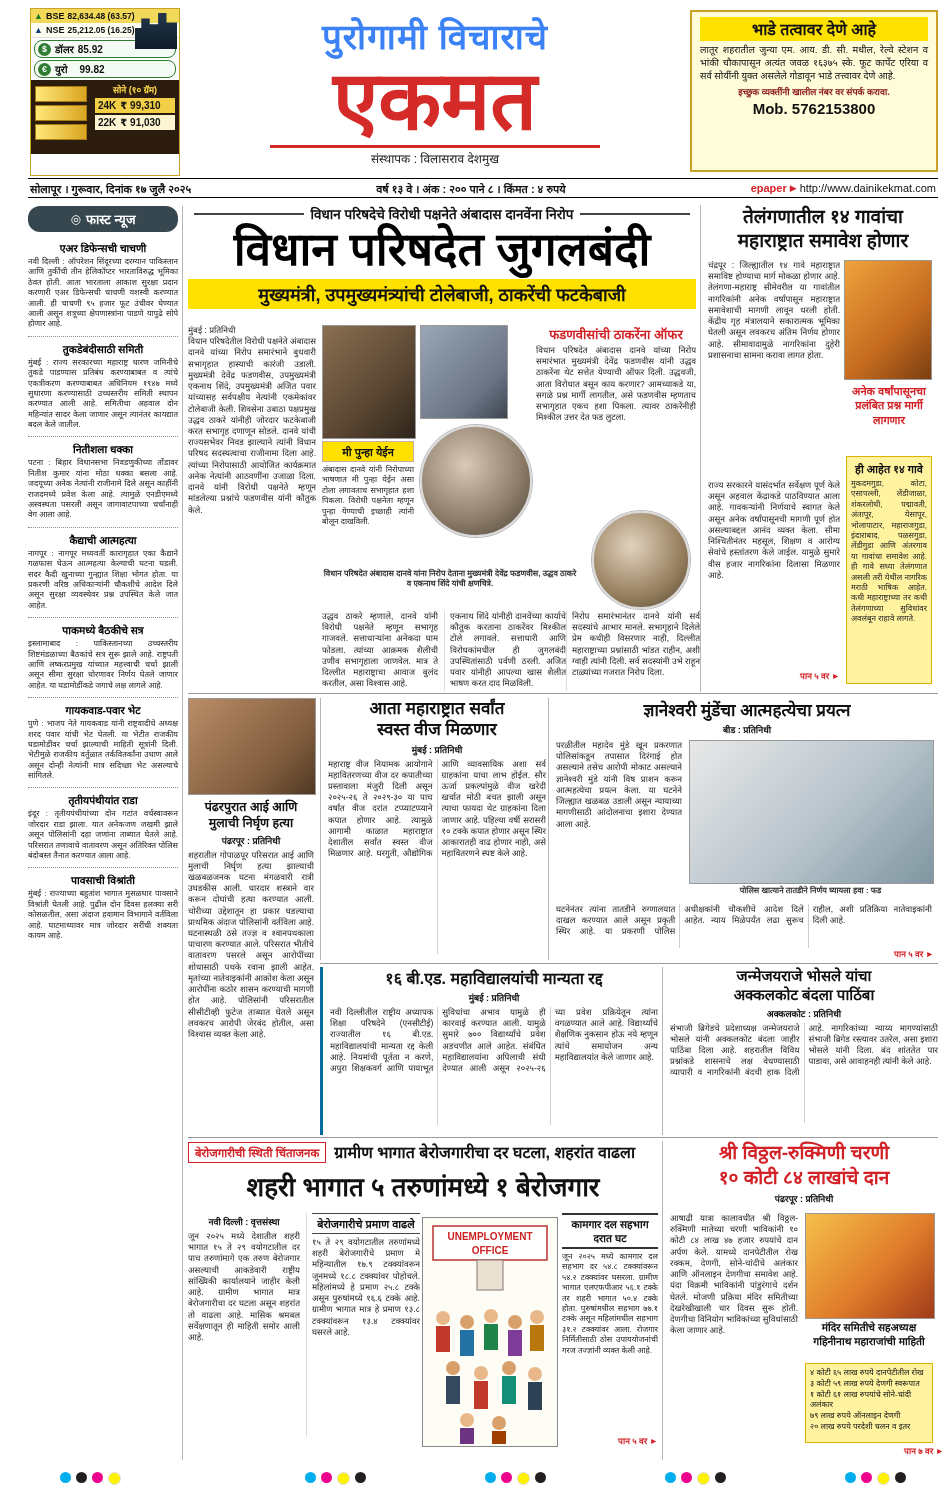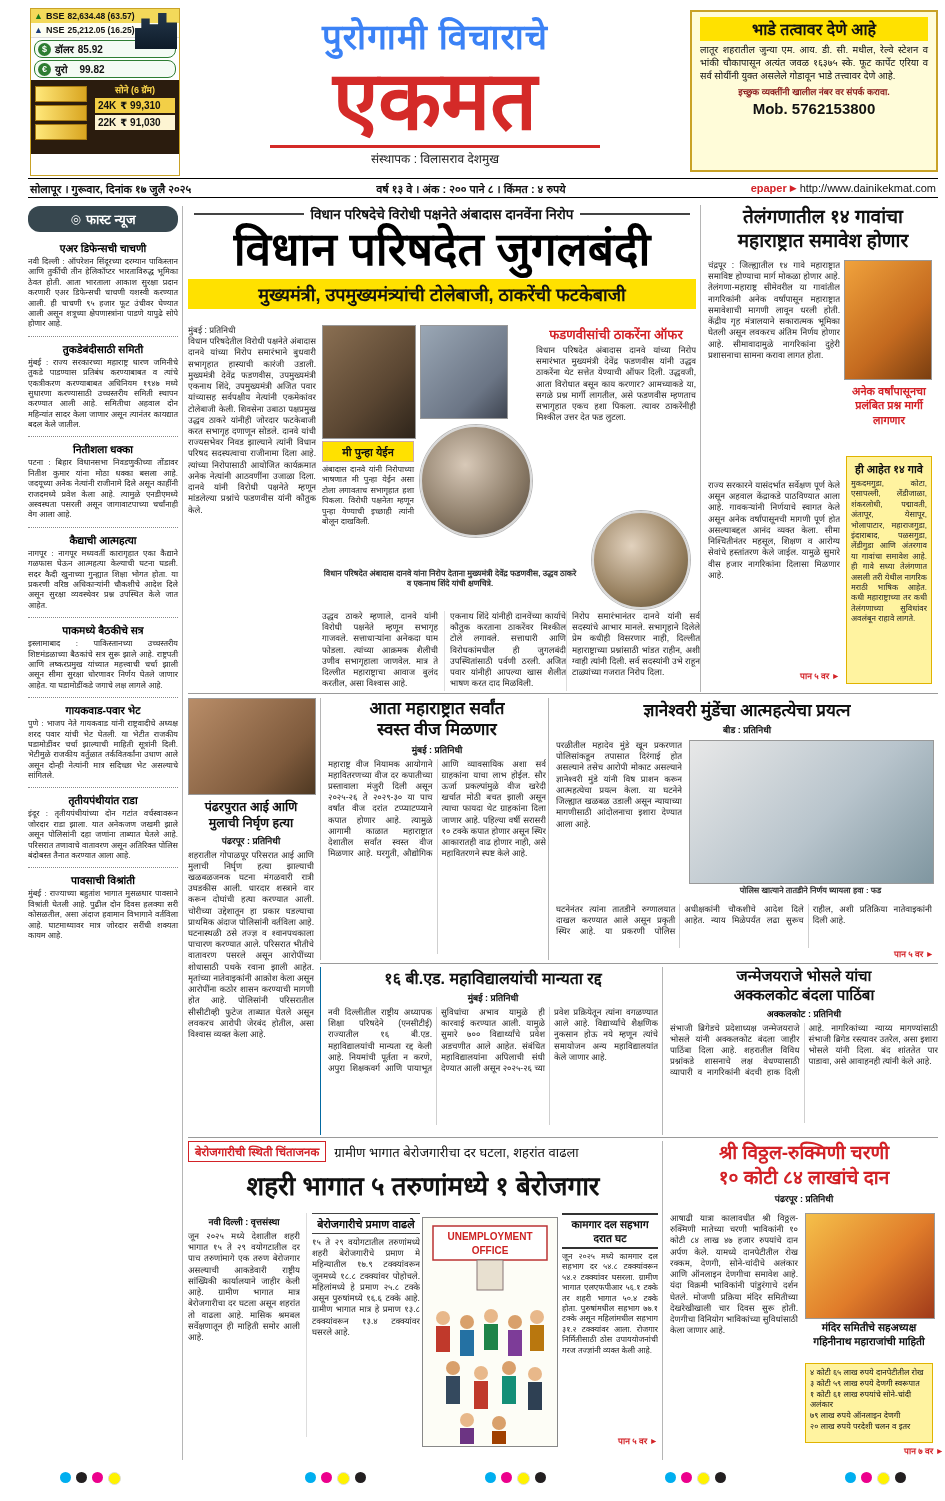--- a/index.html
+++ b/index.html
@@ -57,21 +57,21 @@
       <span style="margin-right:12px;">युरो</span>
       <span>99.82</span>
     </div>
     <div style="display:flex;height:74px;background:#2b1c0e;margin-top:2px;">
       <div style="width:52px;padding:6px 4px;">
         <div style="height:14px;background:linear-gradient(90deg,#ffe87a,#d9a520);border:1px solid #a87b10;margin-bottom:3px;"></div>
         <div style="height:14px;background:linear-gradient(90deg,#ffe87a,#d9a520);border:1px solid #a87b10;margin-bottom:3px;"></div>
         <div style="height:14px;background:linear-gradient(90deg,#ffe87a,#d9a520);border:1px solid #a87b10;"></div>
       </div>
       <div style="flex:1;padding:3px 4px;">
-        <div style="color:#ffd94d;font-size:9px;font-weight:bold;text-align:center;margin-bottom:2px;">सोने (6 ग्रॅम)</div>
+        <div style="color:#ffd94d;font-size:9px;font-weight:bold;text-align:center;margin-bottom:2px;">सोने (१० ग्रॅम)</div>
         <div style="display:flex;background:#f3cf47;color:#111;font-weight:bold;font-size:10px;padding:2px 3px;margin-bottom:2px;">
           <span style="margin-right:4px;">24K</span>
           <span>₹ 99,310</span>
         </div>
         <div style="display:flex;background:#fdf4d2;color:#111;font-weight:bold;font-size:10px;padding:2px 3px;">
           <span style="margin-right:4px;">22K</span>
           <span>₹ 91,030</span>
         </div>
       </div>
     </div>
@@ -227,41 +227,41 @@
     <div class="abs photo" style="left:140px;top:42px;width:243px;height:142px;background:linear-gradient(135deg,#e8e8e8,#b8c4cc 55%,#7f96a0);border:1px solid #999;"></div>
     <div class="abs capline" style="left:140px;top:188px;width:243px;">पोलिस खात्याने तातडीने निर्णय घ्यायला हवा : फड</div>
     <div class="abs news" style="left:7px;top:206px;width:376px;height:44px;overflow:hidden;column-count:3;column-gap:9px;column-rule:1px solid #cfcfcf;">घटनेनंतर त्यांना तातडीने रुग्णालयात दाखल करण्यात आले असून प्रकृती स्थिर आहे. या प्रकरणी पोलिस अधीक्षकांनी चौकशीचे आदेश दिले आहेत. न्याय मिळेपर्यंत लढा सुरूच राहील, अशी प्रतिक्रिया नातेवाइकांनी दिली आहे.</div>
     <div class="abs more" style="right:4px;top:250px;">
       <span>पान ५ वर</span> <span>►</span>
     </div>
   </div>
 
   <div class="abs hrule" style="left:320px;top:963px;width:618px;"></div>
 
-  <div class="abs" style="left:320px;top:967px;width:338px;height:168px;border-left:1px solid #0369a1;padding-left:7px;box-sizing:border-box;">
+  <div class="abs" style="left:320px;top:967px;width:338px;height:168px;border-left:3px solid #0369a1;padding-left:7px;box-sizing:border-box;">
     <div style="font-size:16px;font-weight:bold;text-align:center;">१६ बी.एड. महाविद्यालयांची मान्यता रद्द</div>
     <div class="byline">मुंबई : प्रतिनिधी</div>
     <div class="news cols3" style="height:118px;overflow:hidden;">नवी दिल्लीतील राष्ट्रीय अध्यापक शिक्षा परिषदेने (एनसीटीई) राज्यातील १६ बी.एड. महाविद्यालयांची मान्यता रद्द केली आहे. नियमांची पूर्तता न करणे, अपुरा शिक्षकवर्ग आणि पायाभूत सुविधांचा अभाव यामुळे ही कारवाई करण्यात आली. यामुळे सुमारे ७०० विद्यार्थ्यांचे प्रवेश अडचणीत आले आहेत. संबंधित महाविद्यालयांना अपिलाची संधी देण्यात आली असून २०२५-२६ च्या प्रवेश प्रक्रियेतून त्यांना वगळण्यात आले आहे. विद्यार्थ्यांचे शैक्षणिक नुकसान होऊ नये म्हणून त्यांचे समायोजन अन्य महाविद्यालयांत केले जाणार आहे.</div>
   </div>
 
   <div class="abs" style="left:662px;top:967px;width:276px;height:168px;border-left:1px solid #b5b5b5;padding-left:7px;box-sizing:border-box;">
     <div style="font-size:15px;font-weight:bold;text-align:center;line-height:1.25;">
       <div>जन्मेजयराजे भोसले यांचा</div>
       <div>अक्कलकोट बंदला पाठिंबा</div>
     </div>
     <div class="byline">अक्कलकोट : प्रतिनिधी</div>
     <div class="news cols2" style="height:100px;overflow:hidden;">संभाजी ब्रिगेडचे प्रदेशाध्यक्ष जन्मेजयराजे भोसले यांनी अक्कलकोट बंदला जाहीर पाठिंबा दिला आहे. शहरातील विविध प्रश्नांकडे शासनाचे लक्ष वेधण्यासाठी व्यापारी व नागरिकांनी बंदची हाक दिली आहे. नागरिकांच्या न्याय्य मागण्यांसाठी संभाजी ब्रिगेड रस्त्यावर उतरेल, असा इशारा भोसले यांनी दिला. बंद शांततेत पार पाडावा, असे आवाहनही त्यांनी केले आहे.</div>
   </div>
 
   <div class="abs hrule" style="left:188px;top:1137px;width:750px;"></div>
 
   <div class="abs" style="left:188px;top:1141px;width:470px;height:319px;">
     <div style="display:flex;align-items:center;gap:8px;">
       <span style="border:1.5px solid #d32227;color:#d32227;font-size:11.5px;font-weight:bold;padding:2px 6px;">बेरोजगारीची स्थिती चिंताजनक</span>
-      <span style="font-size:13px;font-weight:normal;">ग्रामीण भागात बेरोजगारीचा दर घटला, शहरांत वाढला</span>
+      <span style="font-size:16px;font-weight:bold;">ग्रामीण भागात बेरोजगारीचा दर घटला, शहरांत वाढला</span>
     </div>
     <div style="font-size:26px;font-weight:bold;text-align:center;margin-top:5px;">शहरी भागात ५ तरुणांमध्ये १ बेरोजगार</div>
     <div class="abs" style="left:0;top:72px;width:470px;height:247px;">
       <div class="abs" style="left:0;top:0;width:112px;">
         <div class="byline">नवी दिल्ली : वृत्तसंस्था</div>
         <div class="news" style="height:225px;overflow:hidden;">जून २०२५ मध्ये देशातील शहरी भागात १५ ते २९ वयोगटातील दर पाच तरुणांमागे एक तरुण बेरोजगार असल्याची आकडेवारी राष्ट्रीय सांख्यिकी कार्यालयाने जाहीर केली आहे. ग्रामीण भागात मात्र बेरोजगारीचा दर घटला असून शहरांत तो वाढला आहे. मासिक श्रमबल सर्वेक्षणातून ही माहिती समोर आली आहे.</div>
       </div>
       <div class="abs" style="left:118px;top:0;width:108px;border-left:1px solid #ddd;padding-left:5px;">
         <div style="font-size:11px;font-weight:bold;text-align:center;border-top:1px solid #444;border-bottom:1px solid #444;padding:2px 0;margin-bottom:3px;">बेरोजगारीचे प्रमाण वाढले</div>
         <div class="news" style="height:200px;overflow:hidden;">१५ ते २९ वयोगटातील तरुणांमध्ये शहरी बेरोजगारीचे प्रमाण मे महिन्यातील १७.९ टक्क्यांवरून जूनमध्ये १८.८ टक्क्यांवर पोहोचले. महिलांमध्ये हे प्रमाण २५.८ टक्के असून पुरुषांमध्ये १६.६ टक्के आहे. ग्रामीण भागात मात्र हे प्रमाण १३.८ टक्क्यांवरून १३.४ टक्क्यांवर घसरले आहे.</div>

